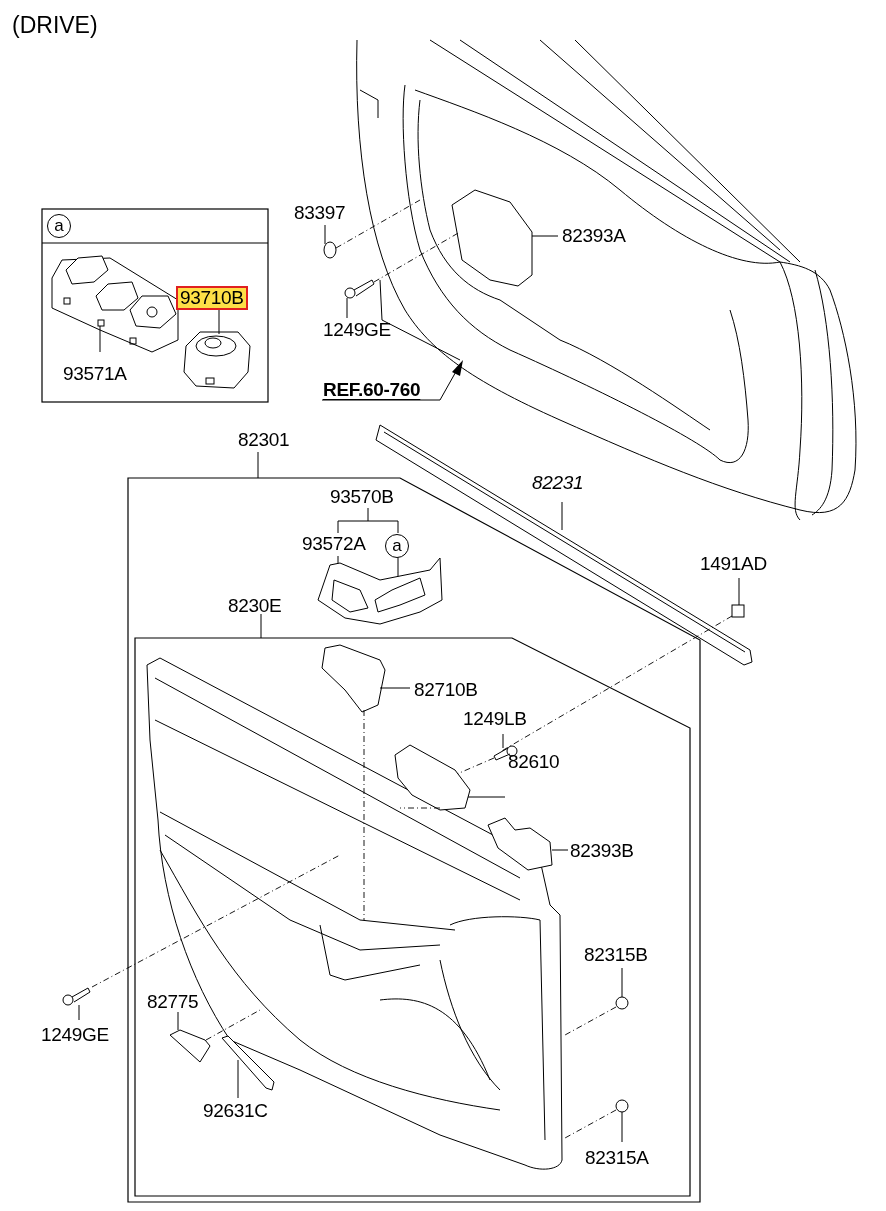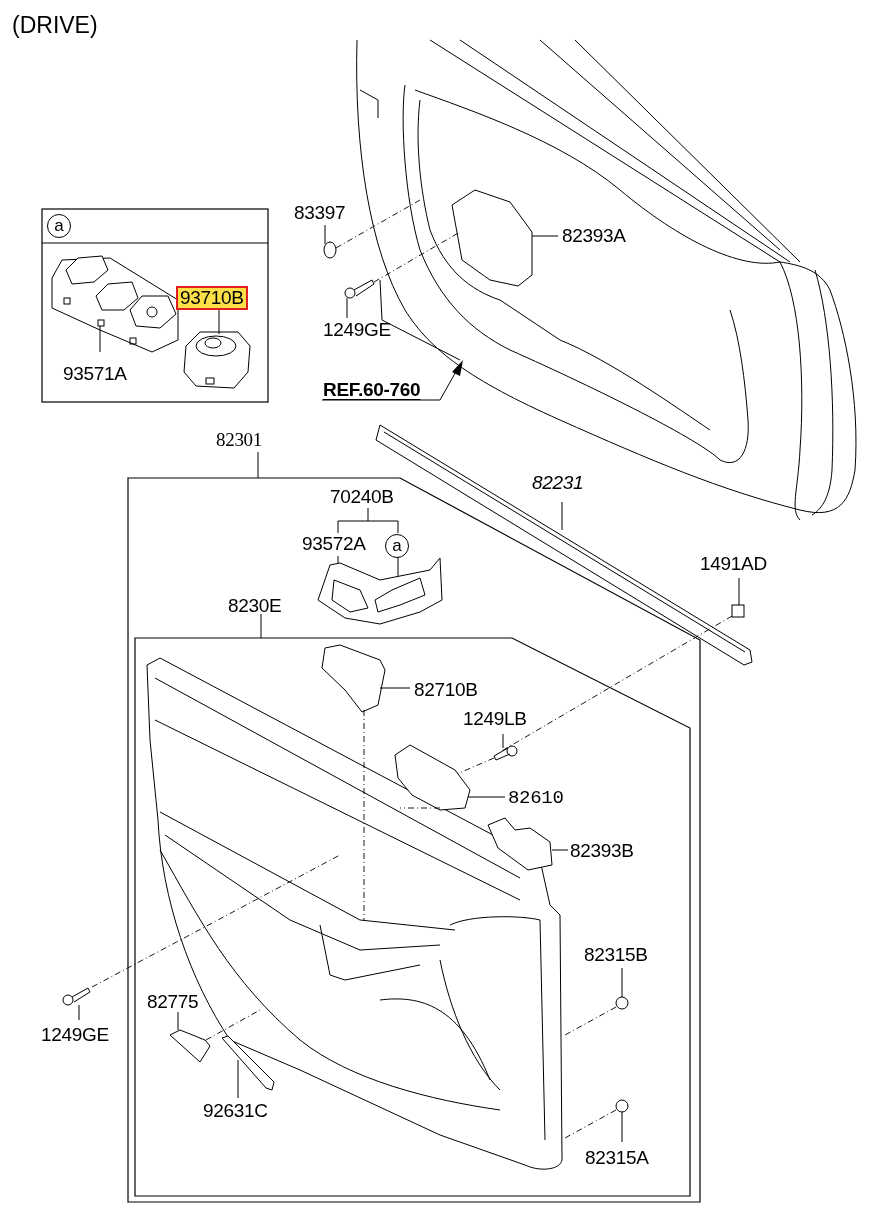--- a/index.html
+++ b/index.html
@@ -165,30 +165,30 @@
 
 <div class="circ" style="left:47px;top:214px;">a</div>
 <div class="lbl hl" style="left: 178px; top: 288px; outline-color: rgb(224, 32, 32);">93710B</div>
 <div class="lbl" style="left:63px;top:356px;margin-top:8px;">93571A</div>
 
 <div class="lbl" style="left:294px;top:203px;">83397</div>
 <div class="lbl" style="left:323px;top:320px;">1249GE</div>
 <div class="lbl" style="left:562px;top:226px;">82393A</div>
 <div class="lbl bold" style="left:323px;top:380px;">REF.60-760</div>
 
-<div class="lbl" style="left:216px;top:430px;font-family:Liberation Serif, serif;">82301</div>
+<div class="lbl" style="left:238px;top:430px;">82301</div>
 <div class="lbl" style="left:532px;top:473px;font-style:italic;">82231</div>
-<div class="lbl" style="left:330px;top:487px;">70240B</div>
+<div class="lbl" style="left:330px;top:487px;">93570B</div>
 <div class="lbl" style="left:302px;top:534px;">93572A</div>
 <div class="circ" style="left:385px;top:534px;">a</div>
 <div class="lbl" style="left:228px;top:596px;">8230E</div>
 <div class="lbl" style="left:700px;top:554px;">1491AD</div>
 
 <div class="lbl" style="left:414px;top:680px;">82710B</div>
 <div class="lbl" style="left:463px;top:709px;">1249LB</div>
-<div class="lbl" style="left:508px;top:788px;font-family:Liberation Mono, monospace;">82610</div>
+<div class="lbl" style="left:508px;top:752px;">82610</div>
 <div class="lbl" style="left:570px;top:841px;">82393B</div>
 
 <div class="lbl" style="left:584px;top:945px;">82315B</div>
 <div class="lbl" style="left:41px;top:1025px;">1249GE</div>
 <div class="lbl" style="left:147px;top:992px;">82775</div>
 <div class="lbl" style="left:203px;top:1101px;">92631C</div>
 <div class="lbl" style="left:585px;top:1148px;">82315A</div>
 
 </body></html>

